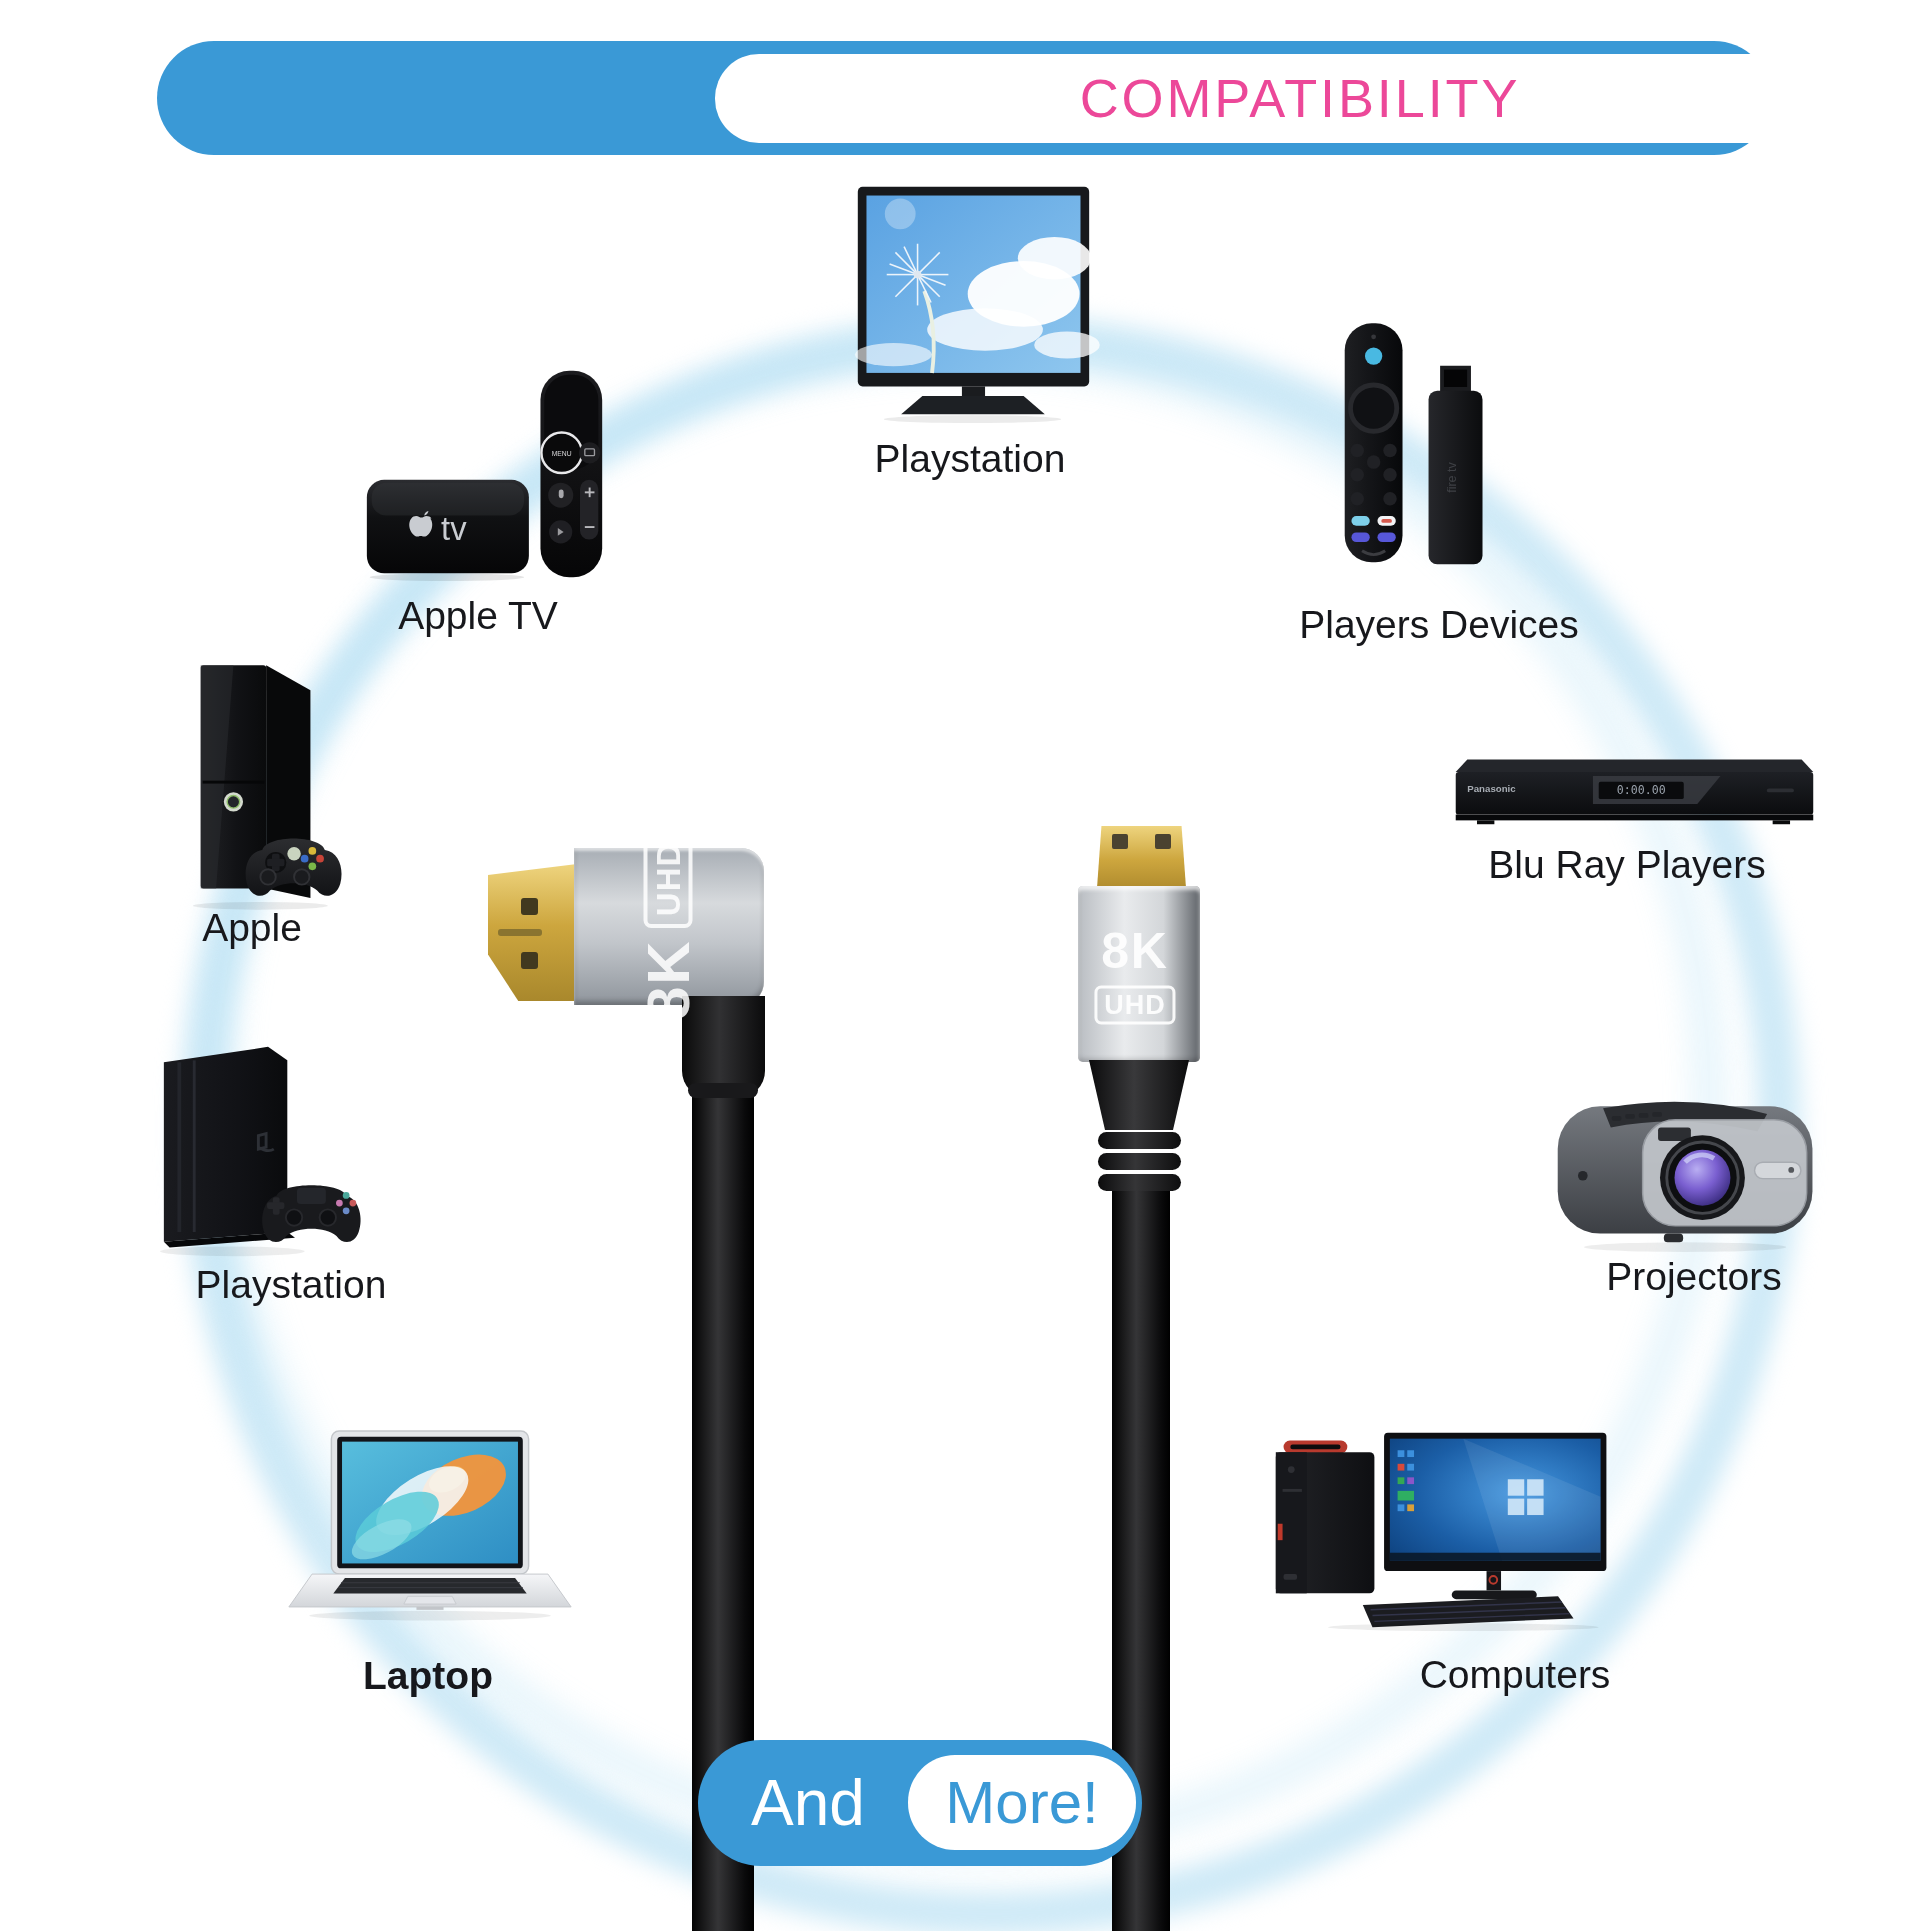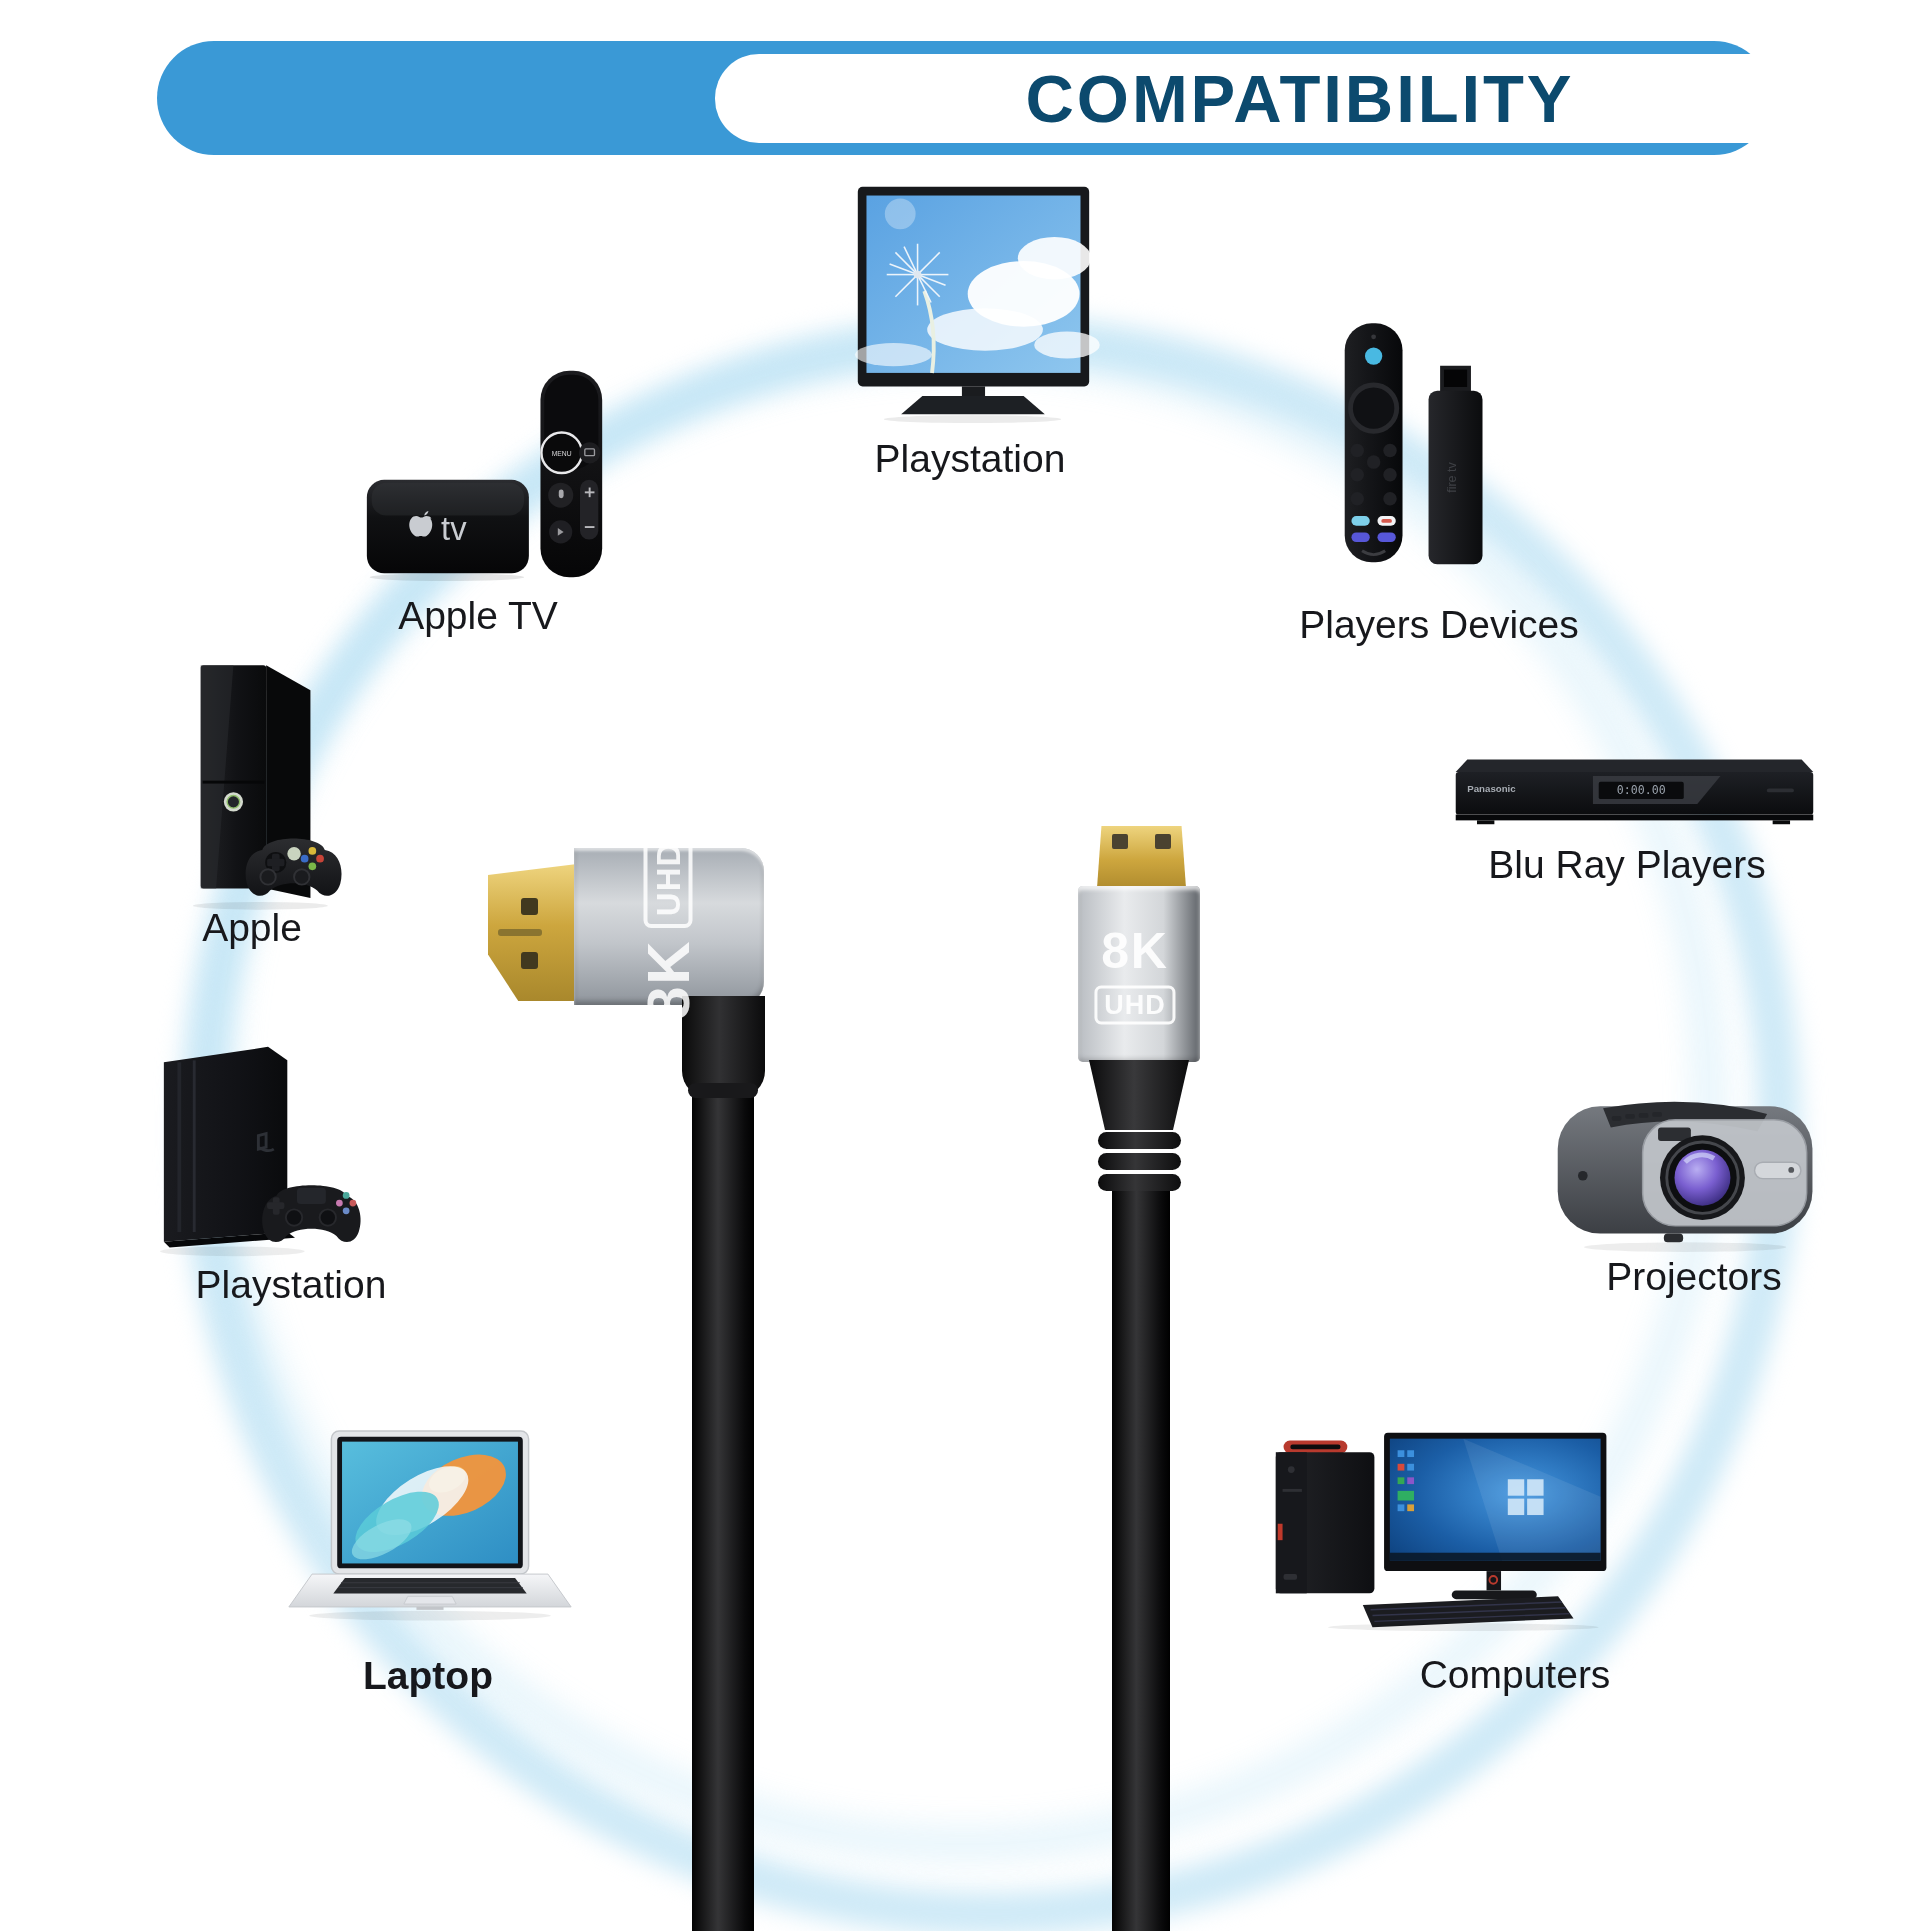--- a/index.html
+++ b/index.html
@@ -12,21 +12,21 @@
   .ring2{position:absolute;left:209px;top:344px;width:1475px;height:1475px;border-radius:50%;
         border:17.4px solid #a9dcf3;opacity:.55;filter:blur(17.4px);}
 
   
   .banner{position:absolute;left:157px;top:41px;width:1614px;height:114px;background:#3a99d6;
           border-radius:58px;z-index:8;}
   .banner-left{position:absolute;left:121px;top:0;height:114px;line-height:114px;color:#ffffff;
           font-size:75px;font-weight:bold;letter-spacing:2.9px;}
   .banner-pill{position:absolute;left:558px;top:12.6px;width:1170px;height:89px;background:#ffffff;
           border-radius:44px;text-align:center;}
-  .banner-right{display:inline-block;line-height:89px;color:#0c4a6e;font-size:67px;font-weight:bold;letter-spacing:2.9px;}
+  .banner-right{display:inline-block;line-height:89px;color:#ec4899;font-size:54px;font-weight:normal;letter-spacing:2.9px;}
 
   
   .badge{position:absolute;left:698px;top:1740px;width:444px;height:126px;background:#3a99d6;
          border-radius:63px;z-index:8;}
   .badge-left{position:absolute;left:53px;top:0;height:126px;line-height:126px;color:#ffffff;font-size:64px;}
   .badge-pill{position:absolute;left:210px;top:15.4px;width:228px;height:95px;background:#ffffff;
          border-radius:47px;text-align:center;}
   .badge-right{display:inline-block;line-height:95px;color:#3a99d6;font-size:60px;}
 
   
@@ -450,15 +450,21 @@
   <div class="r-body"></div>
   <div class="mark-right">
     <span class="mk-big2">8K</span>
     <span class="mk-box2">UHD</span>
   </div>
   <div class="r-strain"></div>
   <div class="r-rib" style="top:1132px;"></div>
   <div class="r-rib" style="top:1153px;"></div>
   <div class="r-rib" style="top:1174px;"></div>
 
+  <div class="badge">
+    <div class="badge-left">And</div>
+    <div class="badge-pill">
+      <span class="badge-right">More!</span>
+    </div>
+  </div>
 
 </div>
 
 
 </body></html>

